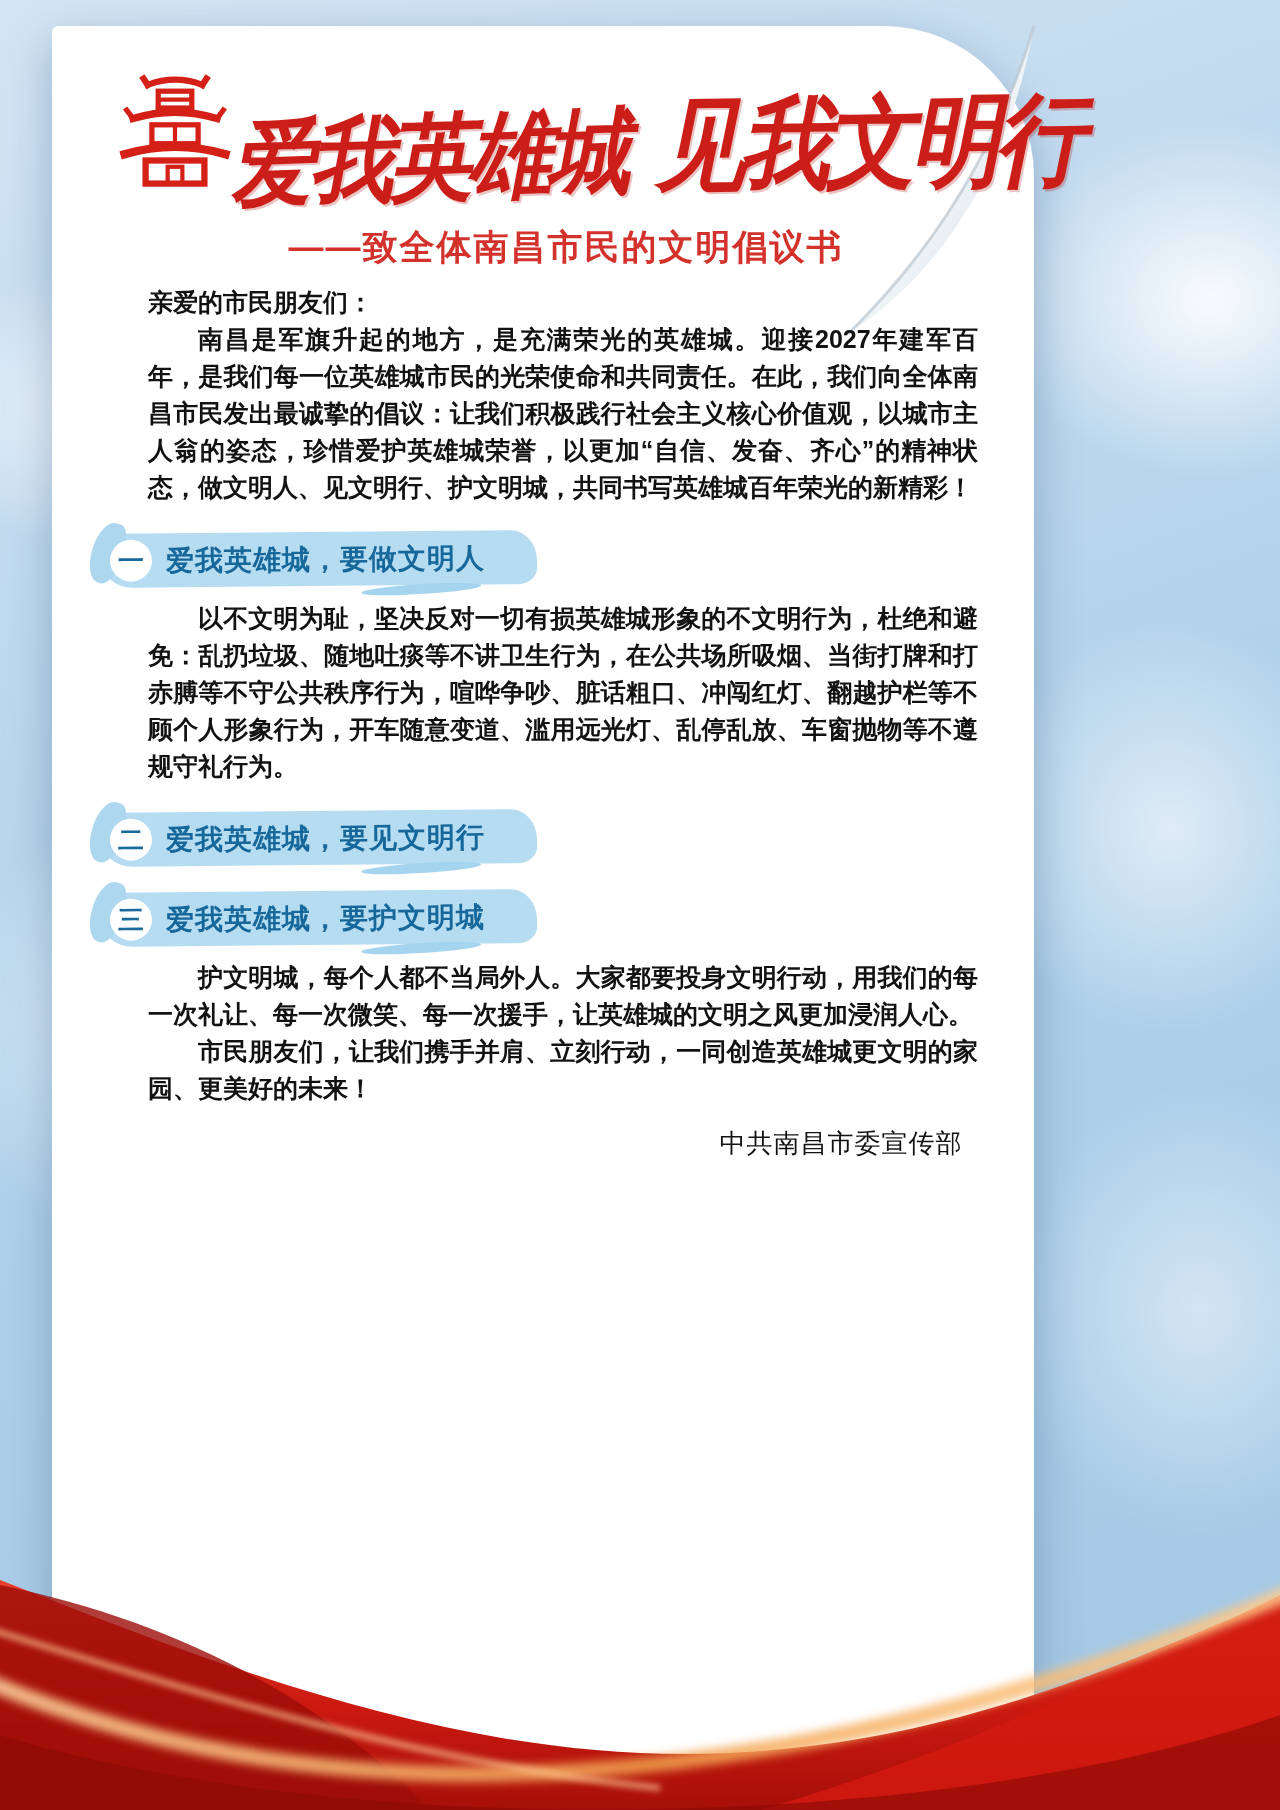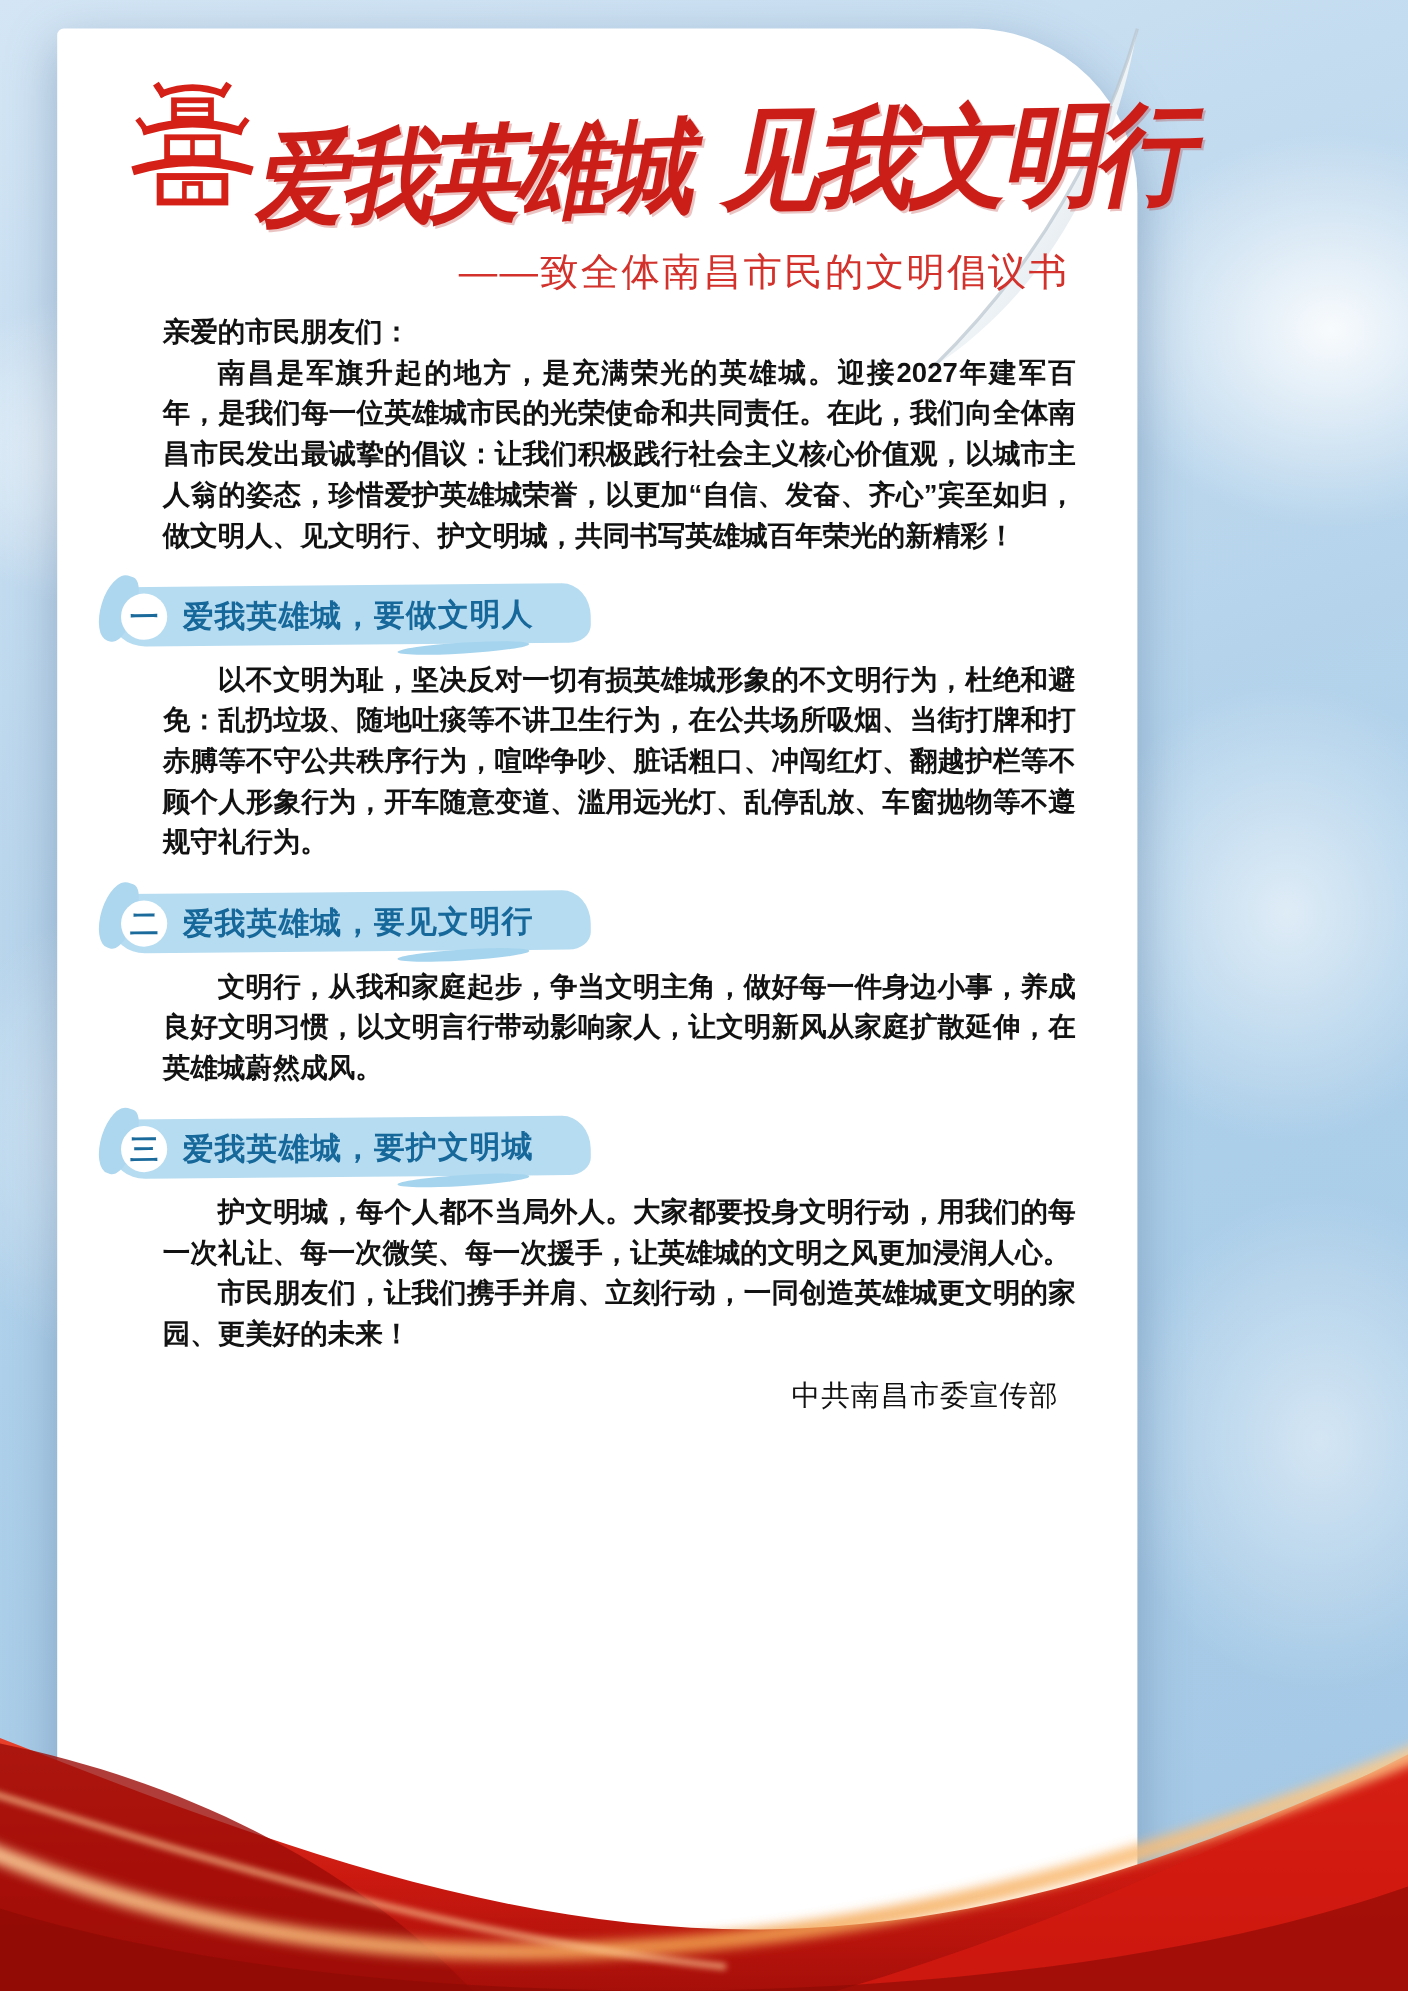--- a/index.html
+++ b/index.html
@@ -19,22 +19,22 @@
     border-radius:6px 150px 6px 6px;box-shadow:0 14px 45px rgba(70,100,140,.40);z-index:5;}
   .curl{position:absolute;right:-4px;top:-4px;z-index:6;}
 
   
   .logo{position:absolute;left:60px;top:44px;width:126px;height:118px;z-index:8;}
   .big-title{position:absolute;left:178px;top:46px;width:790px;height:160px;display:flex;align-items:center;
     z-index:8;color:#cc1e19;font-family:"DejaVu Sans",sans-serif;font-weight:900;font-style:italic;
     transform:rotate(-2deg);text-shadow:2px 2px 0 rgba(170,20,15,.25);white-space:nowrap;}
   .big-title .t1{font-size:84px;letter-spacing:-5px;transform:scaleY(1.12);}
   .big-title .t2{font-size:90px;letter-spacing:-5px;margin-left:30px;transform:scaleY(1.12) rotate(1deg);}
-  .subtitle{position:absolute;left:140px;top:198px;width:780px;z-index:8;text-align:right;
-    color:#d2322b;font-size:35px;font-weight:normal;letter-spacing:2px;}
+  .subtitle{position:absolute;left:124px;top:198px;width:780px;z-index:8;text-align:center;
+    color:#d2322b;font-size:35px;font-weight:bold;letter-spacing:2px;}
 
   
   .content{position:absolute;left:96px;top:258px;width:830px;z-index:8;color:#121212;
     font-size:25px;line-height:37px;text-align:justify;}
   .content p{margin:0;text-indent:2em;font-weight:bold;}
   .salutation{text-indent:0 !important;}
 
   .section-heading{position:relative;display:flex;align-items:center;gap:14px;width:fit-content;
     margin:26px 0 14px -46px;padding:6px 52px 6px 8px;background:#b6dcf1;
     border-radius:10px 26px 20px 30px / 22px 30px 16px 26px;transform:rotate(-.5deg);}
@@ -96,33 +96,32 @@
 
     <div class="big-title">
       <span class="t1">爱我英雄城</span>
       <span class="t2">见我文明行</span>
     </div>
 
     <div class="subtitle">——致全体南昌市民的文明倡议书</div>
 
     <div class="content">
       <p class="salutation">亲爱的市民朋友们：</p>
-      <p>南昌是军旗升起的地方，是充满荣光的英雄城。迎接2027年建军百年，是我们每一位英雄城市民的光荣使命和共同责任。在此，我们向全体南昌市民发出最诚挚的倡议：让我们积极践行社会主义核心价值观，以城市主人翁的姿态，珍惜爱护英雄城荣誉，以更加“自信、发奋、齐心”宾至如归，做文明人、见文明行、护文明城，共同书写英雄城百年荣光的新精彩！</p>
+      <p>南昌是军旗升起的地方，是充满荣光的英雄城。迎接2027年建军百年，是我们每一位英雄城市民的光荣使命和共同责任。在此，我们向全体南昌市民发出最诚挚的倡议：让我们积极践行社会主义核心价值观，以城市主人翁的姿态，珍惜爱护英雄城荣誉，以更加“自信、发奋、齐心”的精神状态，做文明人、见文明行、护文明城，共同书写英雄城百年荣光的新精彩！</p>
 
       <div class="section-heading">
         <span class="num-circle">一</span>
         <span class="section-title">爱我英雄城，要做文明人</span>
       </div>
       <p>以不文明为耻，坚决反对一切有损英雄城形象的不文明行为，杜绝和避免：乱扔垃圾、随地吐痰等不讲卫生行为，在公共场所吸烟、当街打牌和打赤膊等不守公共秩序行为，喧哗争吵、脏话粗口、冲闯红灯、翻越护栏等不顾个人形象行为，开车随意变道、滥用远光灯、乱停乱放、车窗抛物等不遵规守礼行为。</p>
 
       <div class="section-heading">
         <span class="num-circle">二</span>
         <span class="section-title">爱我英雄城，要见文明行</span>
       </div>
-      <p>文明行，从我和家庭起步，争当文明主角，做好每一件身边小事，养成良好文明习惯，以文明言行带动影响家人，让文明新风从家庭扩散延伸，在英雄城蔚然成风。</p>
 
       <div class="section-heading">
         <span class="num-circle">三</span>
         <span class="section-title">爱我英雄城，要护文明城</span>
       </div>
       <p>护文明城，每个人都不当局外人。大家都要投身文明行动，用我们的每一次礼让、每一次微笑、每一次援手，让英雄城的文明之风更加浸润人心。</p>
 
       <p>市民朋友们，让我们携手并肩、立刻行动，一同创造英雄城更文明的家园、更美好的未来！</p>
 
       <div class="signature">

